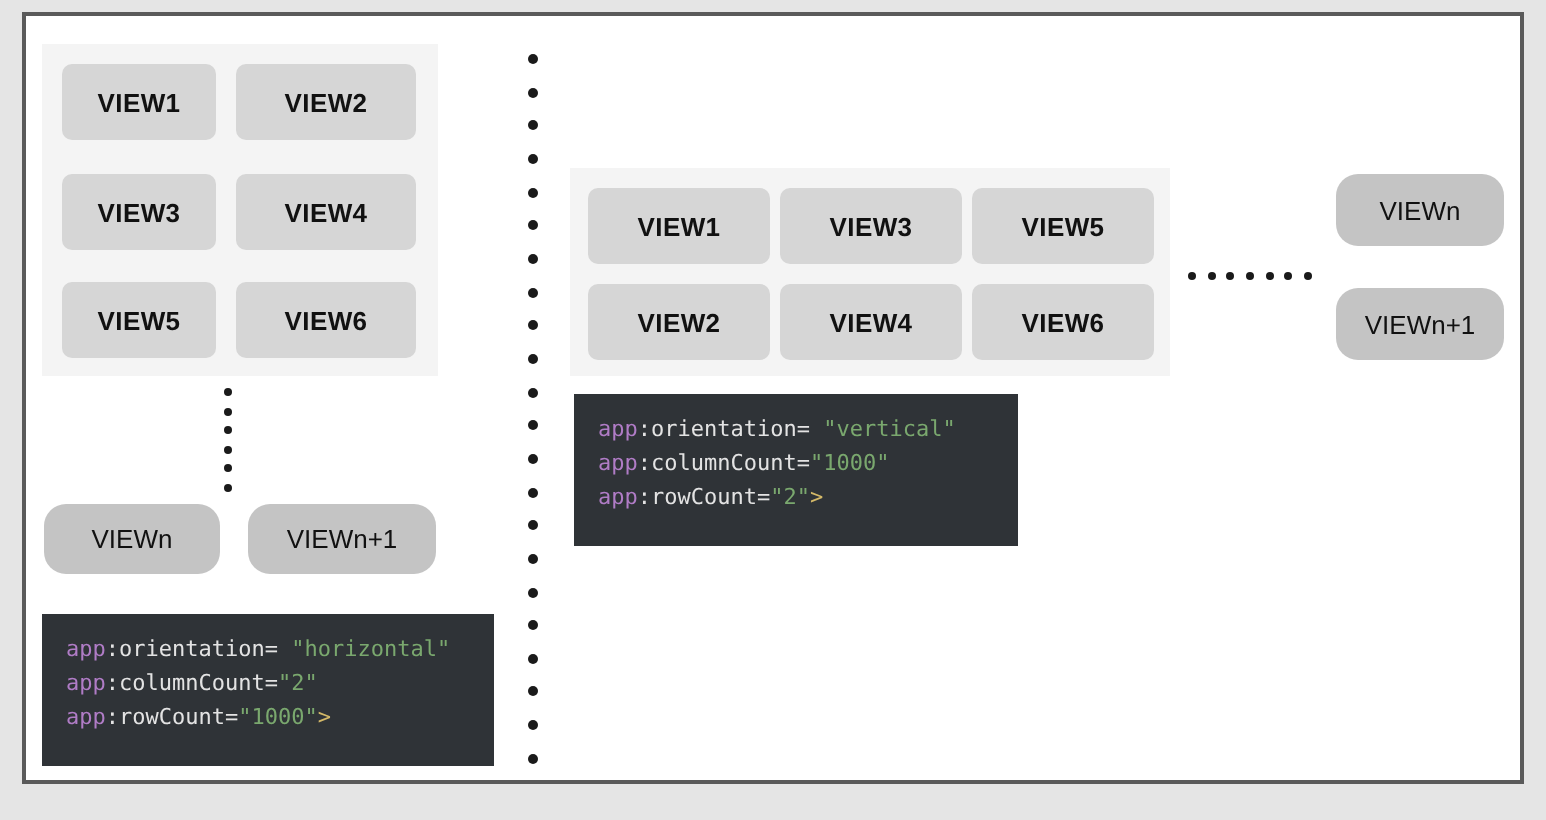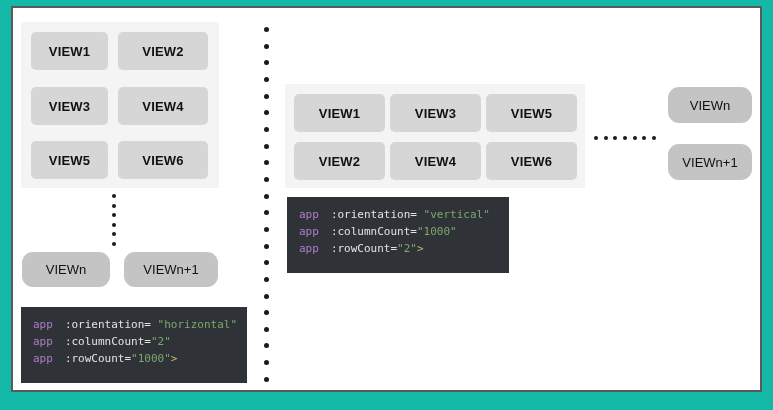--- a/index.html
+++ b/index.html
@@ -8,21 +8,21 @@
     background: #ffffff;
   }
   body {
     font-family: "Liberation Sans", sans-serif;
   }
 
   #canvas {
     position: relative;
     width: 773px;
     height: 410px;
-    background: #14b8a6;
+    background: #e5e5e5;
     overflow: hidden;
   }
 
   
   .frame {
     position: absolute;
     left: 11px;
     top: 6px;
     width: 751px;
     height: 386px;
@@ -111,21 +111,21 @@
     background: #2f3337;
     padding: 9px 12px 10px 12px;
     box-sizing: border-box;
     font-family: "DejaVu Sans Mono", "Liberation Mono", monospace;
     font-size: 11px;
     line-height: 17px;
     white-space: nowrap;
   }
   .code-line { display: block; }
   .tok-ns    { color: #b07cc6; }
-  .tok-attr  { color: #e3e3e3; margin-left: 12px; }
+  .tok-attr  { color: #e3e3e3; }
   .tok-str   { color: #7aa86e; }
   .tok-punct { color: #d4b968; }
 </style>
 </head>
 <body>
 
 <div id="canvas">
 
   <div class="frame"></div>
 

